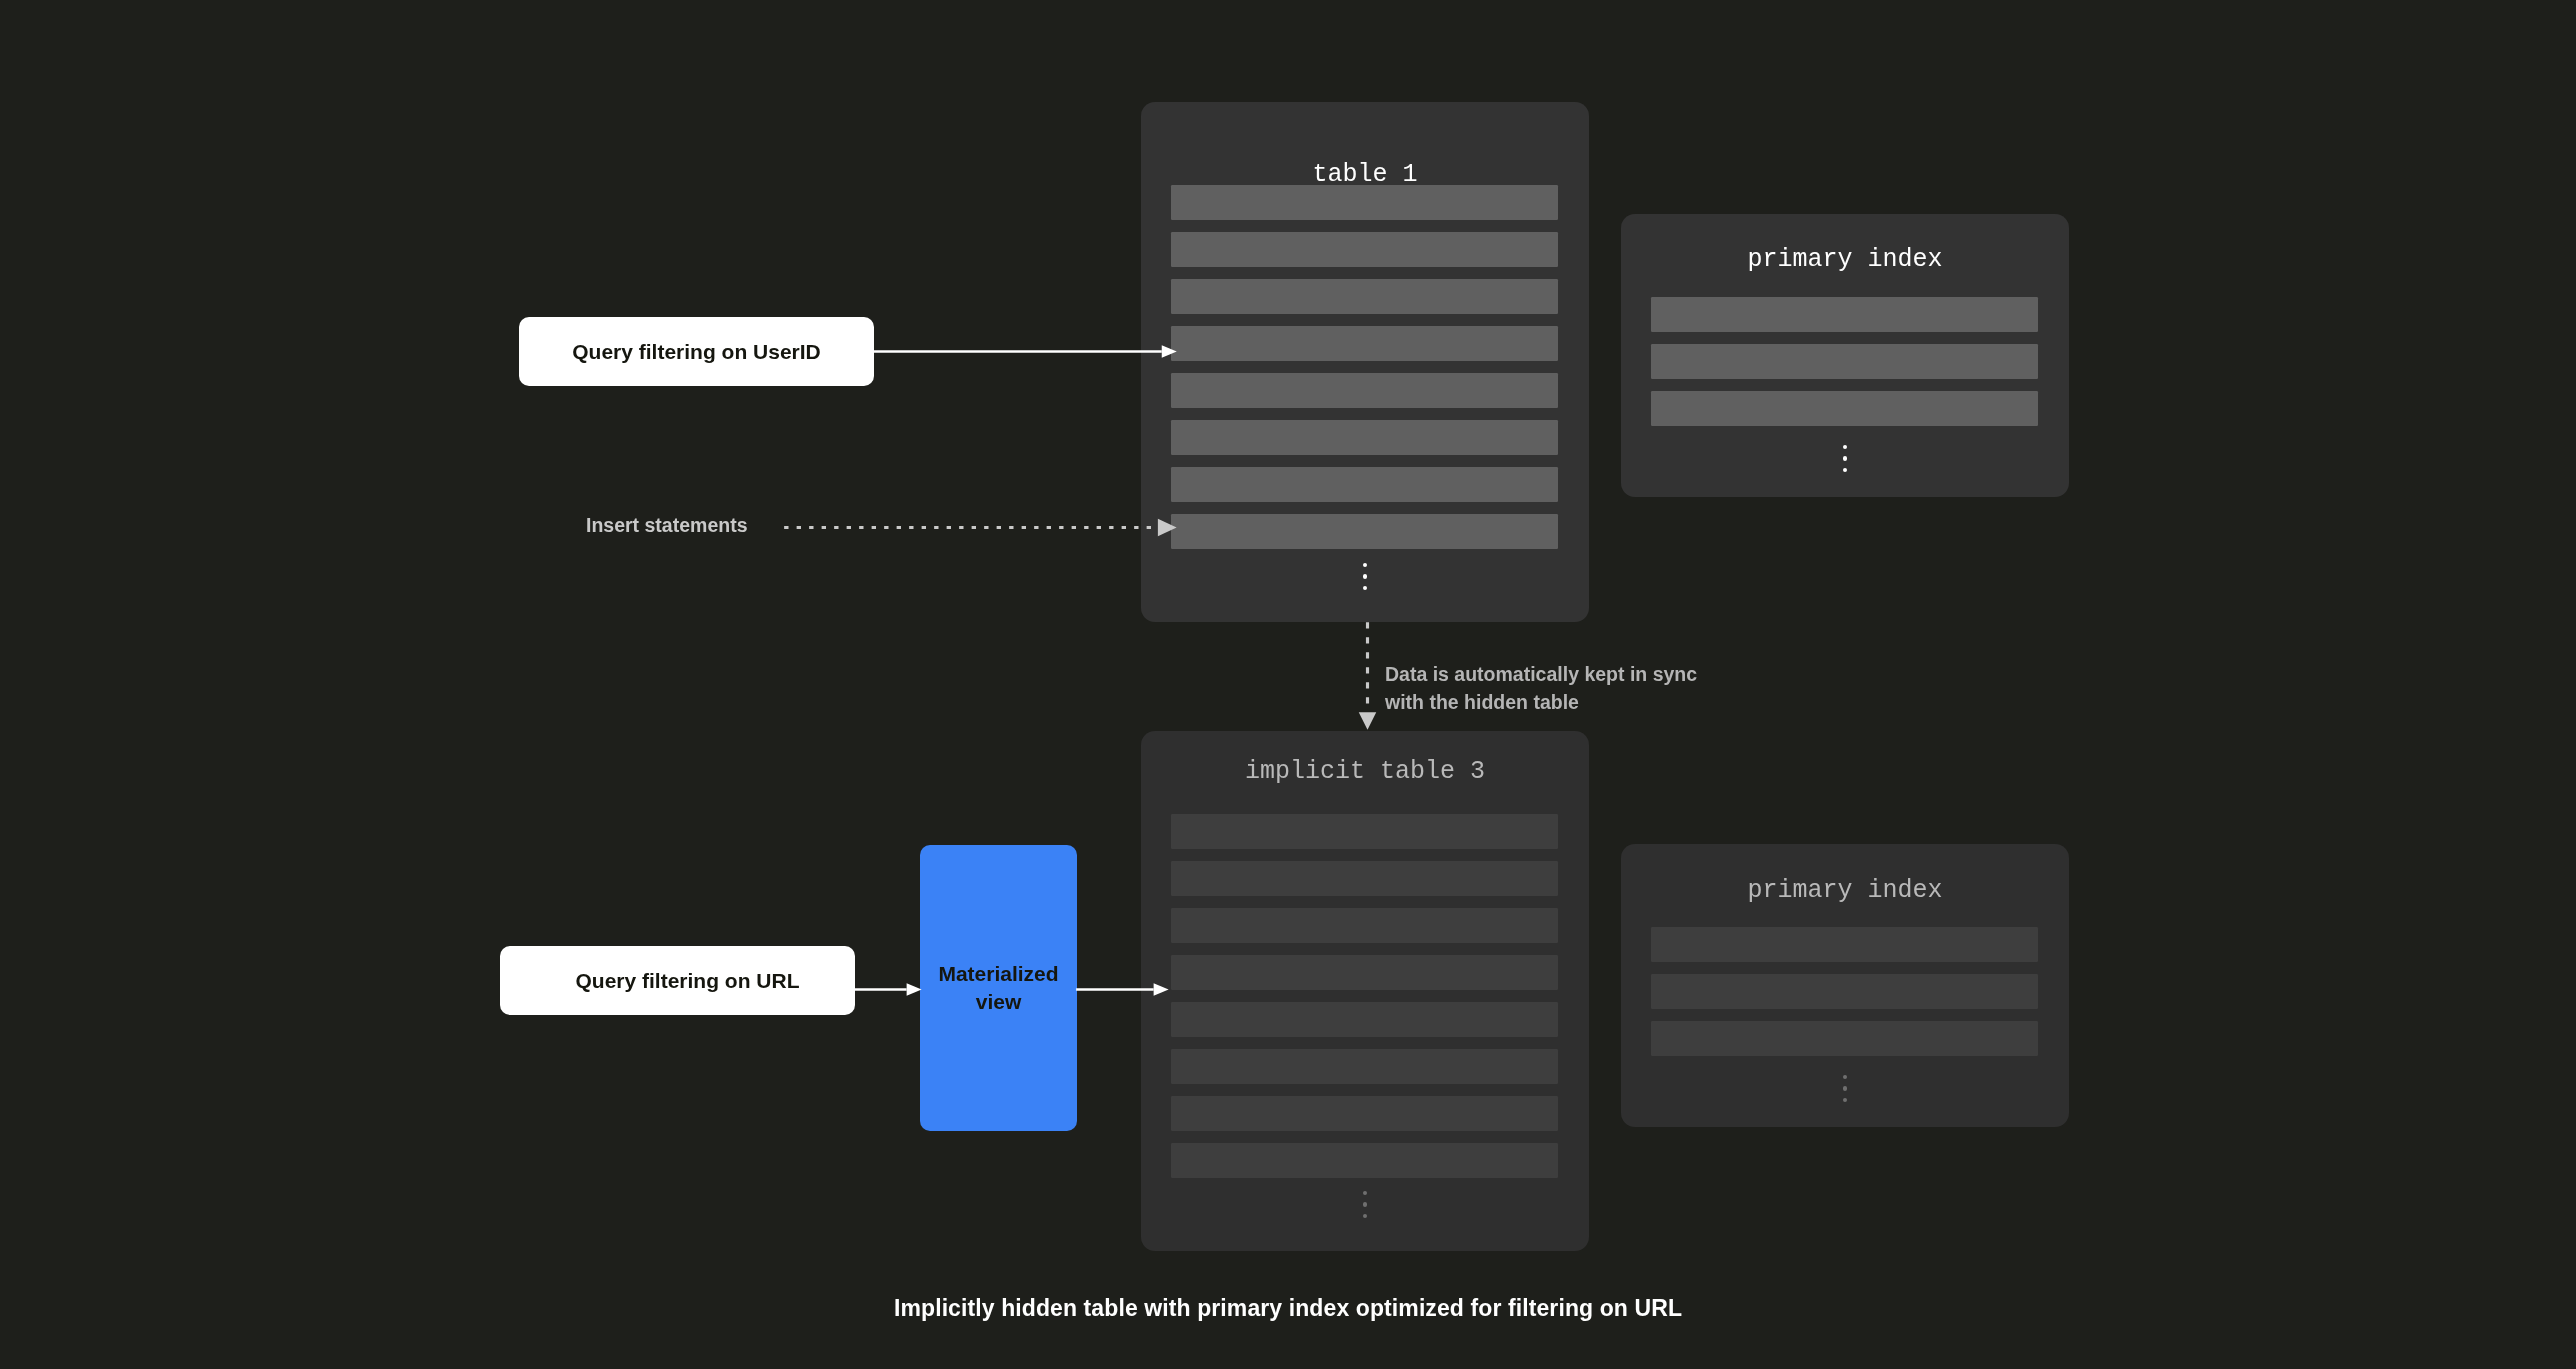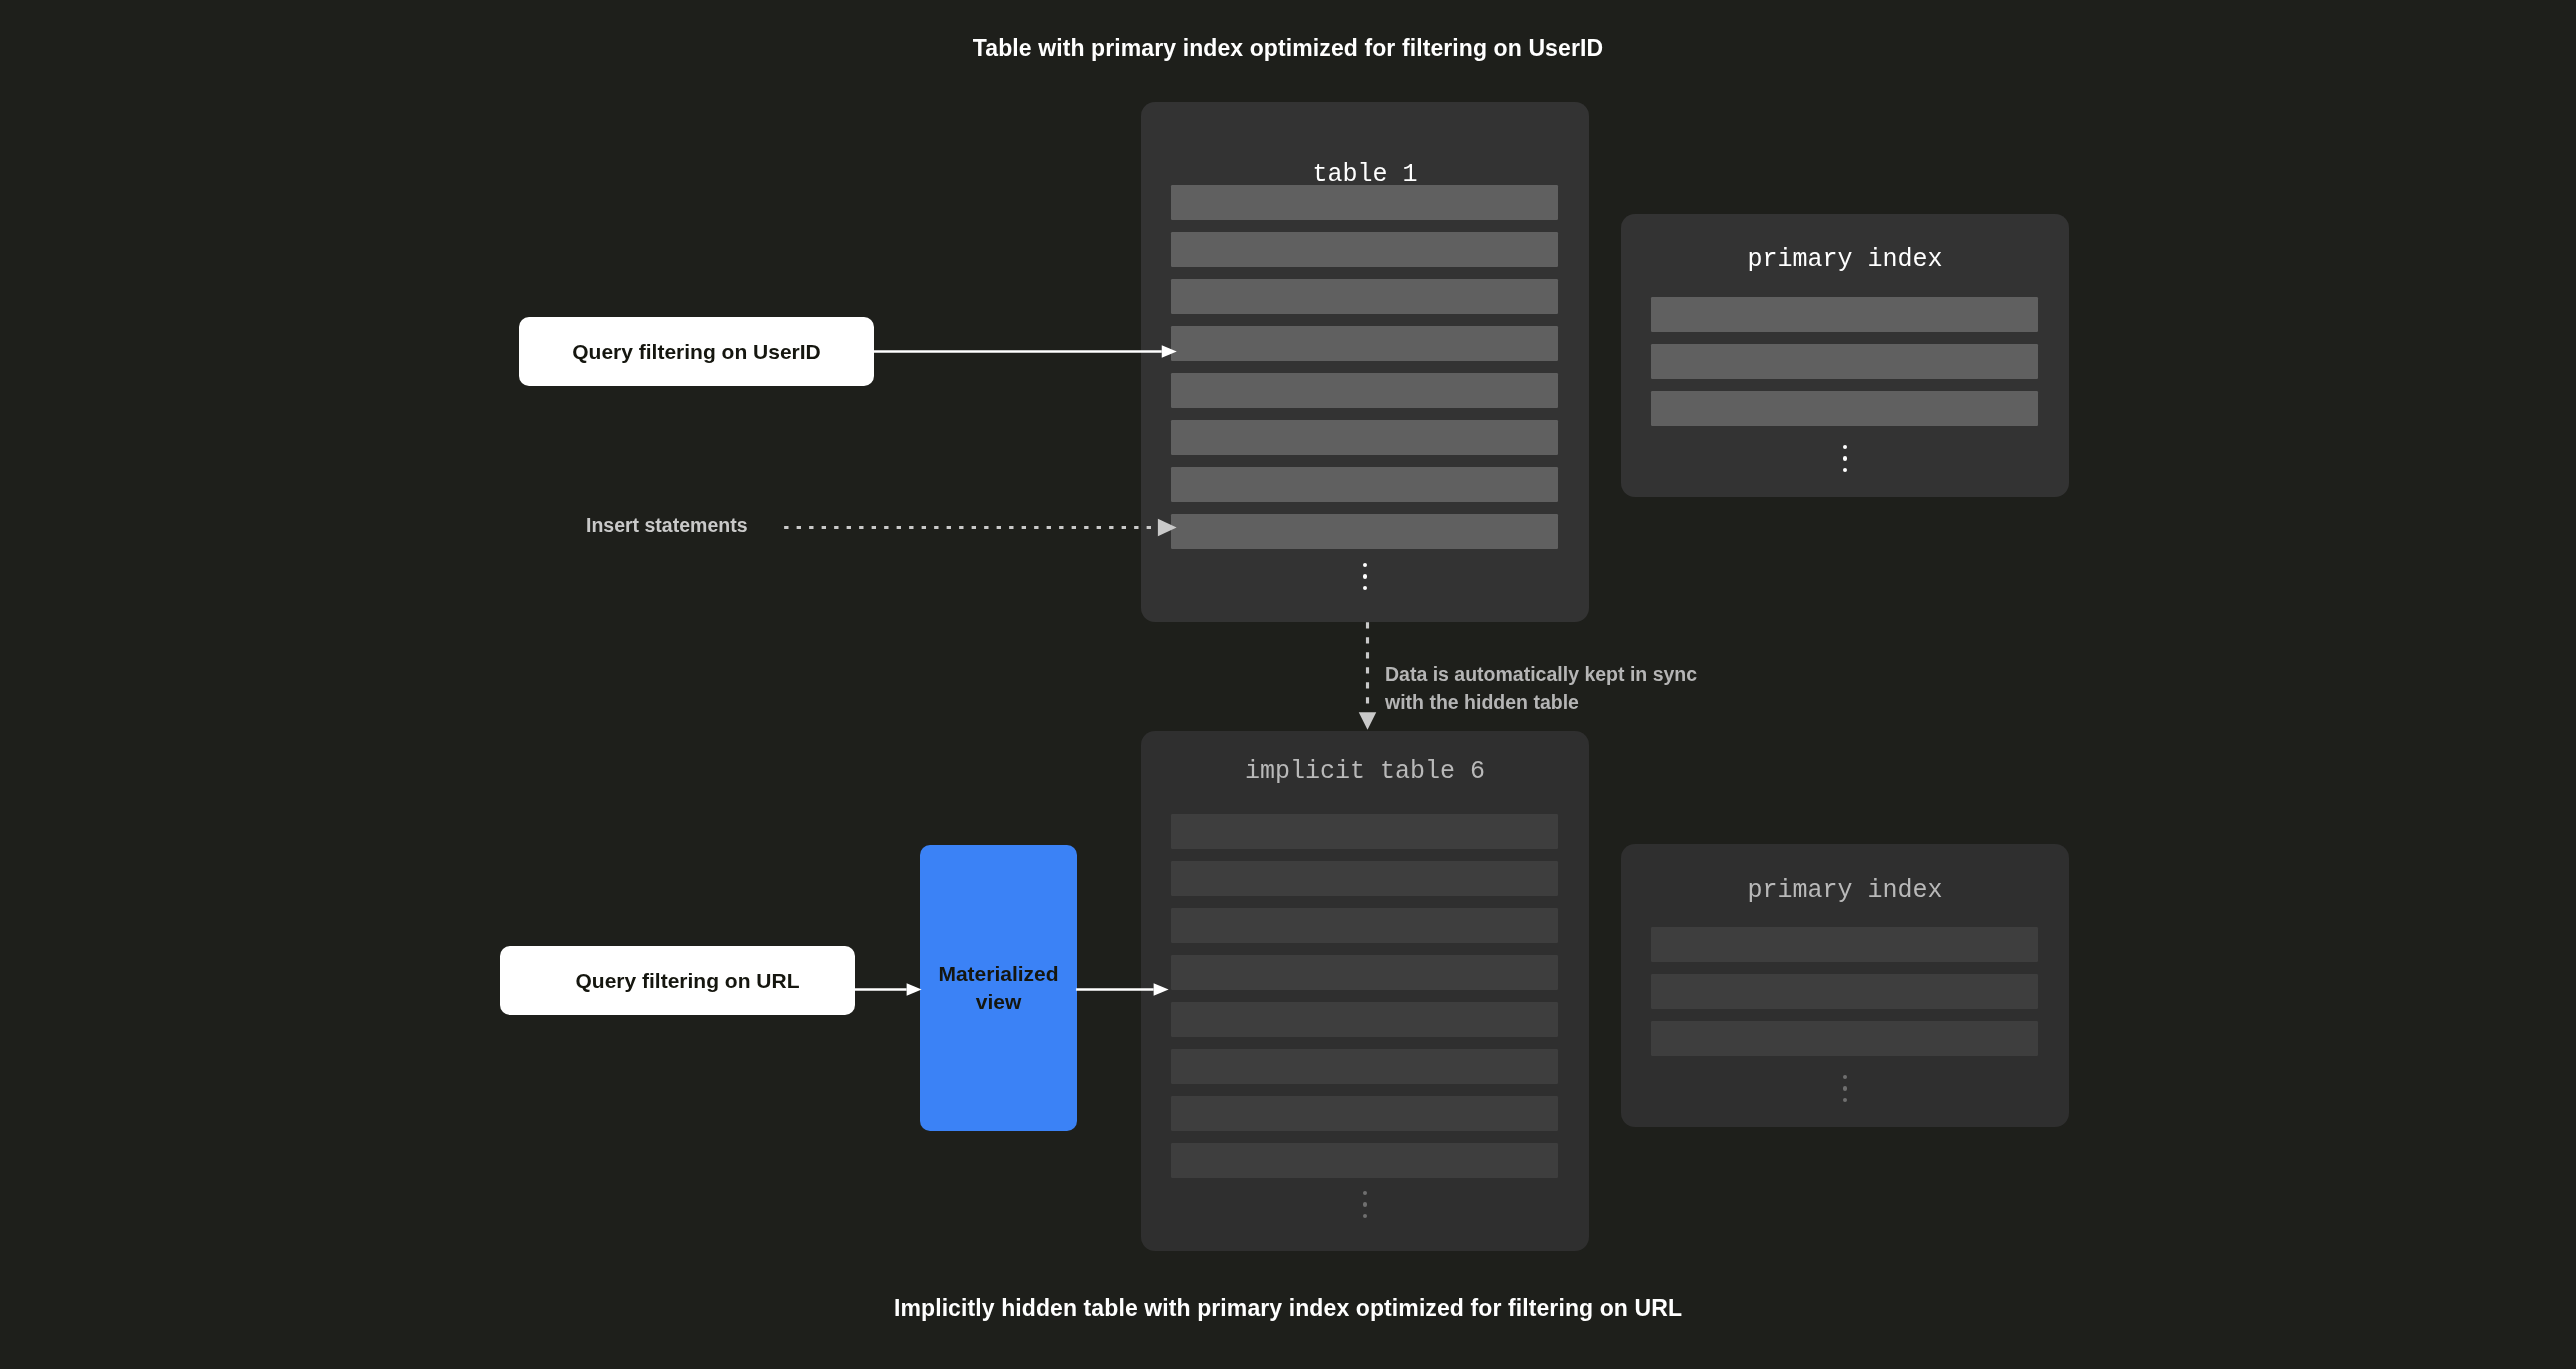--- a/index.html
+++ b/index.html
@@ -144,21 +144,20 @@
     font-weight: bold;
     font-size: 19.5px;
     white-space: nowrap;
   }
 </style>
 </head>
 <body>
 
 <div id="stage">
 
-  <div class="caption" id="caption-top">Table with primary index optimized for filtering on UserID</div>
 
   <div class="card" id="table1"></div>
   <div class="card-title" id="table1-title" style="position:absolute; left:1141px; top:160px; width:448px;">table 1</div>
   <div id="table1-rows" style="position:absolute; left:1171px; top:185px; width:387px;">
     <div class="row" style="height:35px; margin-bottom:12px;"></div>
     <div class="row" style="height:35px; margin-bottom:12px;"></div>
     <div class="row" style="height:35px; margin-bottom:12px;"></div>
     <div class="row" style="height:35px; margin-bottom:12px;"></div>
     <div class="row" style="height:35px; margin-bottom:12px;"></div>
     <div class="row" style="height:35px; margin-bottom:12px;"></div>
@@ -178,21 +177,21 @@
     <div class="row" style="height:35px; margin-bottom:12px;"></div>
     <div class="row" style="height:35px; margin-bottom:12px;"></div>
   </div>
   <div class="vdots" style="position:absolute; left:1621px; top:445px; width:448px;">
     <i></i>
       <i></i>
       <i></i>
   </div>
 
   <div class="card dim" id="table2"></div>
-  <div class="card-title dim" style="position:absolute; left:1141px; top:757px; width:448px;">implicit table 6</div>
+  <div class="card-title dim" style="position:absolute; left:1141px; top:757px; width:448px;">implicit table 3</div>
   <div style="position:absolute; left:1171px; top:814px; width:387px;">
     <div class="row dim" style="height:35px; margin-bottom:12px;"></div>
     <div class="row dim" style="height:35px; margin-bottom:12px;"></div>
     <div class="row dim" style="height:35px; margin-bottom:12px;"></div>
     <div class="row dim" style="height:35px; margin-bottom:12px;"></div>
     <div class="row dim" style="height:35px; margin-bottom:12px;"></div>
     <div class="row dim" style="height:35px; margin-bottom:12px;"></div>
     <div class="row dim" style="height:35px; margin-bottom:12px;"></div>
     <div class="row dim" style="height:35px; margin-bottom:12px;"></div>
   </div>

